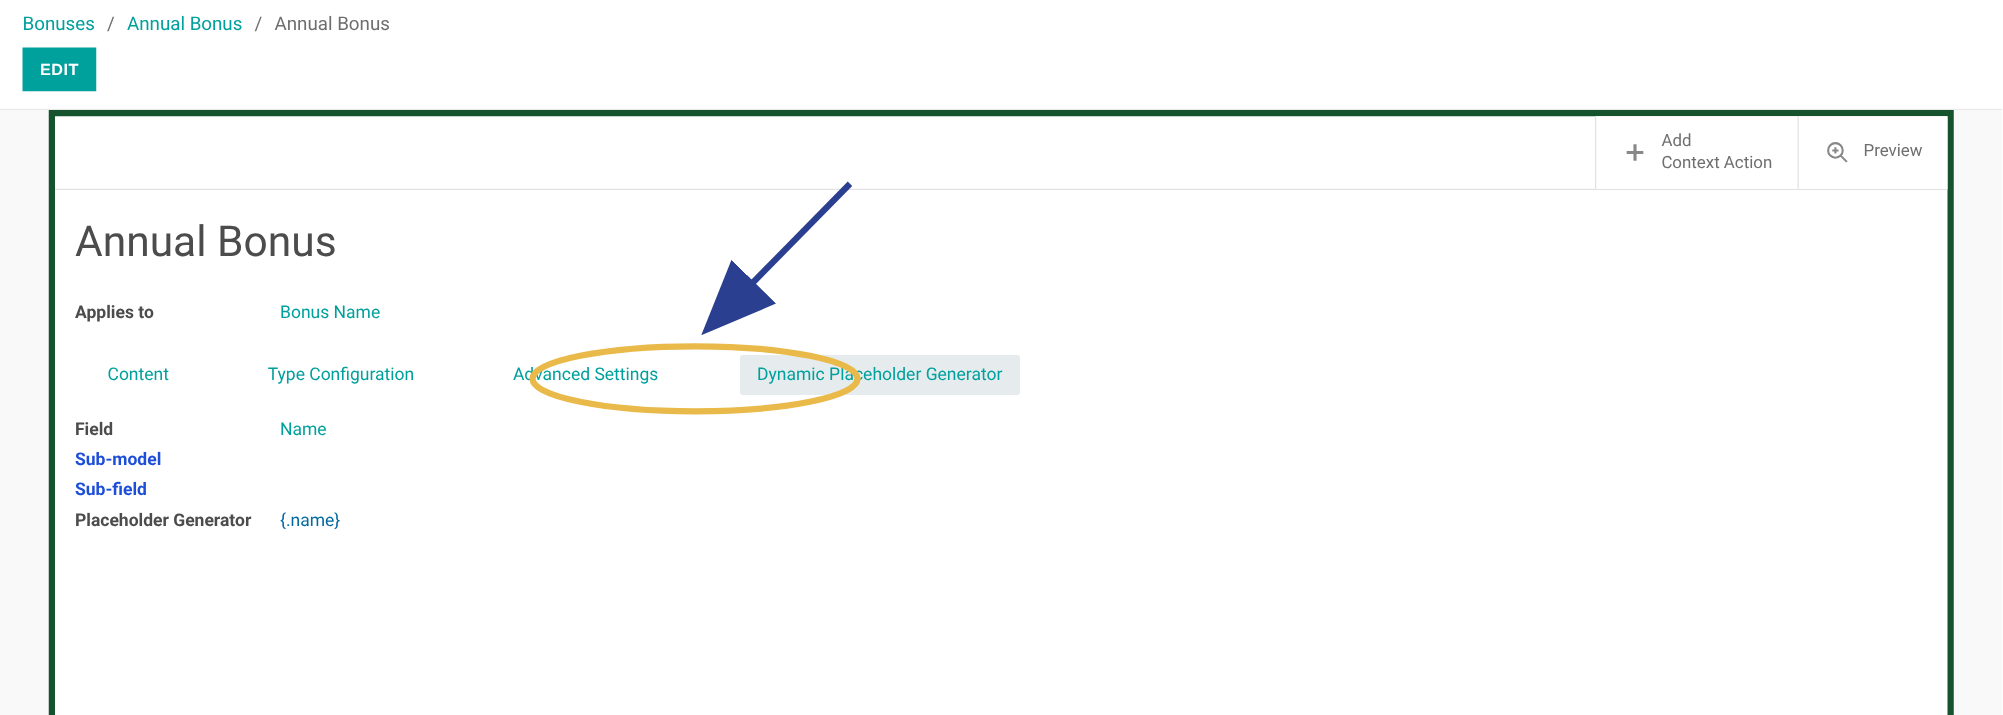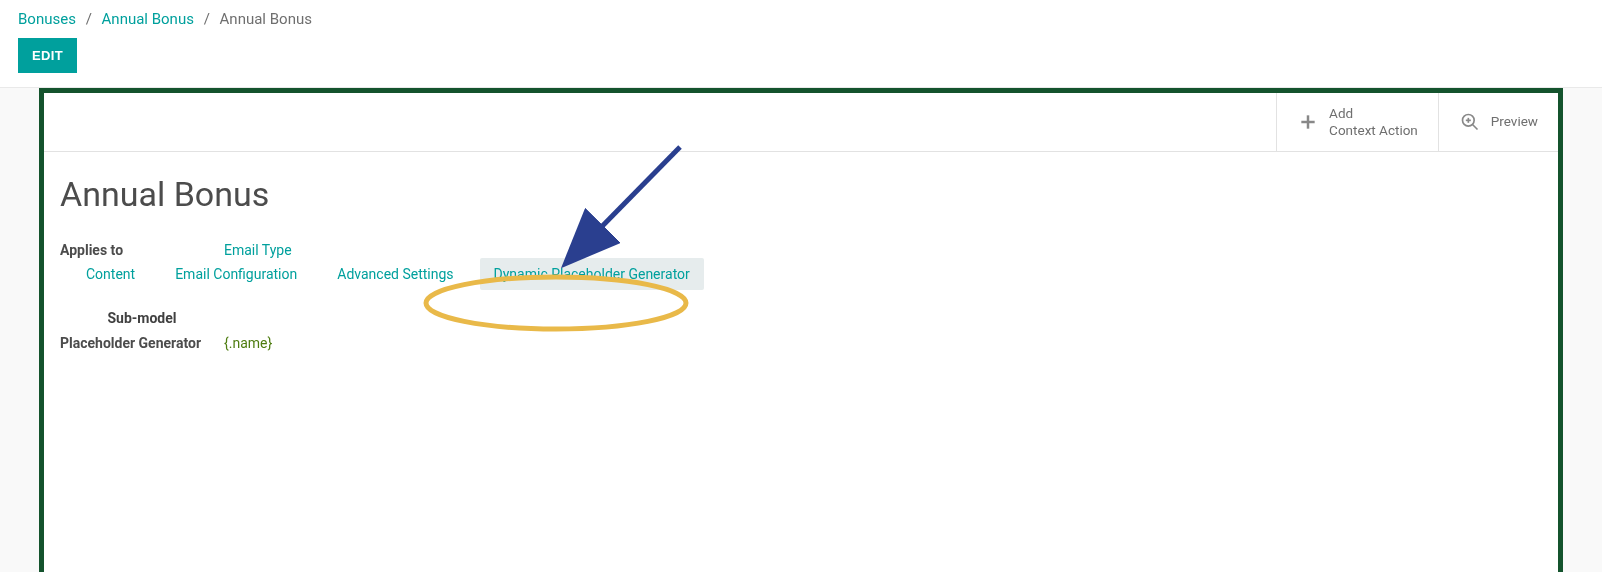--- a/index.html
+++ b/index.html
@@ -86,42 +86,43 @@
   }
   h1.title {
     font-size: 34px;
     font-weight: 400;
     color: #4c4c4c;
     margin-bottom: 28px;
   }
   .field-row {
     display: flex;
     align-items: baseline;
+    margin-bottom: 26px;
     font-size: 14px;
   }
   .field-row .label {
     width: 164px;
     font-weight: 700;
     color: #4c4c4c;
   }
   .field-row .label.muted {
     font-weight: 700;
-    color: #404040;
-    text-align: center;
+    color: #1d4ed8;
   }
   .field-row .value {
-    color: #4d7c0f;
+    color: #0369a1;
   }
   .field-row .value.link {
     color: #00a09d;
   }
   .tabs {
     display: flex;
     margin-bottom: 20px;
     margin-left: 12px;
+    gap: 39px;
   }
   .tab {
     padding: 8px 14px;
     font-size: 14px;
     color: #00a09d;
     cursor: pointer;
     background: transparent;
     margin-right: 12px;
   }
   .tab.active {
@@ -183,33 +184,41 @@
         </span>
         <span class="text">Preview</span>
       </div>
     </div>
 
     <div class="sheet-body">
       <h1 class="title">Annual Bonus</h1>
 
       <div class="field-row">
         <div class="label">Applies to</div>
-        <div class="value link">Email Type</div>
+        <div class="value link">Bonus Name</div>
       </div>
 
       <div class="tabs">
         <div class="tab">Content</div>
-        <div class="tab">Email Configuration</div>
+        <div class="tab">Type Configuration</div>
         <div class="tab">Advanced Settings</div>
         <div class="tab active">Dynamic Placeholder Generator</div>
       </div>
 
       <div class="tab-content">
         <div class="field-row">
+          <div class="label">Field</div>
+          <div class="value link">Name</div>
+        </div>
+        <div class="field-row">
           <div class="label muted">Sub-model</div>
+          <div class="value"></div>
+        </div>
+        <div class="field-row">
+          <div class="label muted">Sub-field</div>
           <div class="value"></div>
         </div>
         <div class="field-row">
           <div class="label" style="line-height:1.3">Placeholder Generator</div>
           <div class="value">{.name}</div>
         </div>
       </div>
     </div>
 
     <svg class="annotation-layer" width="1300" height="460">

